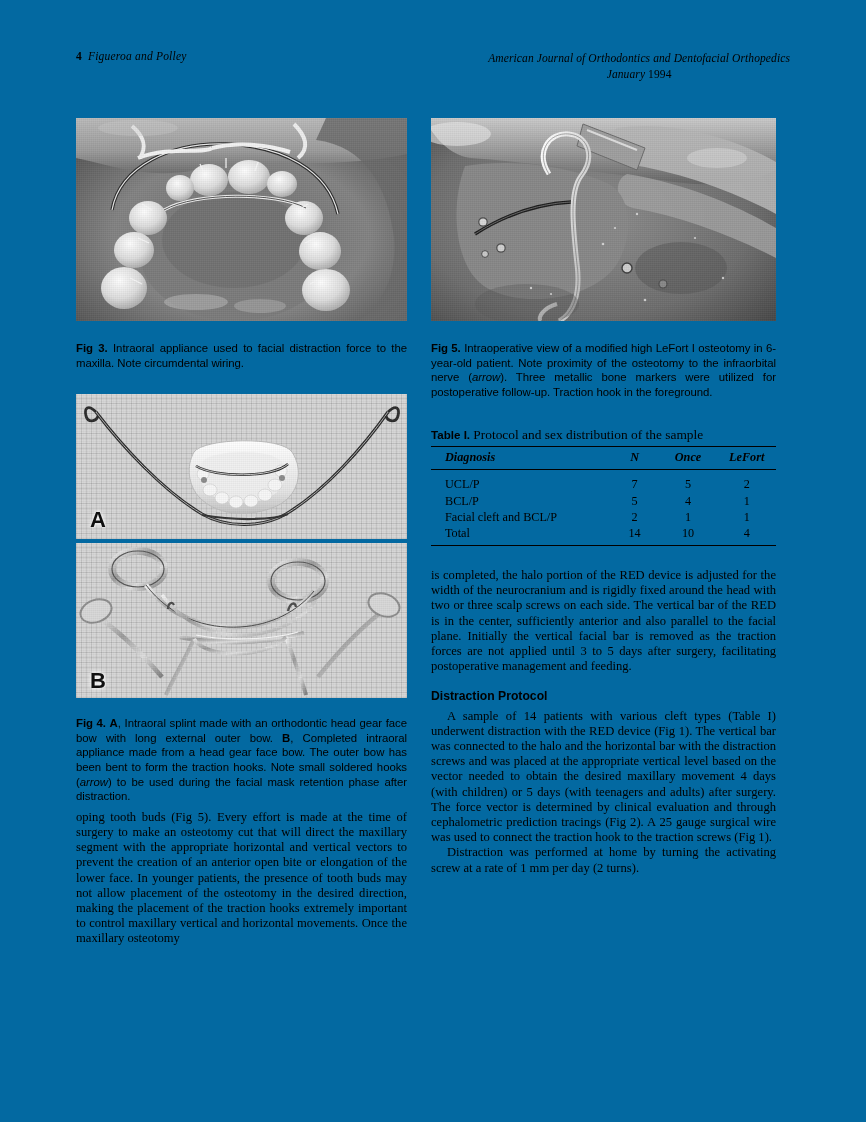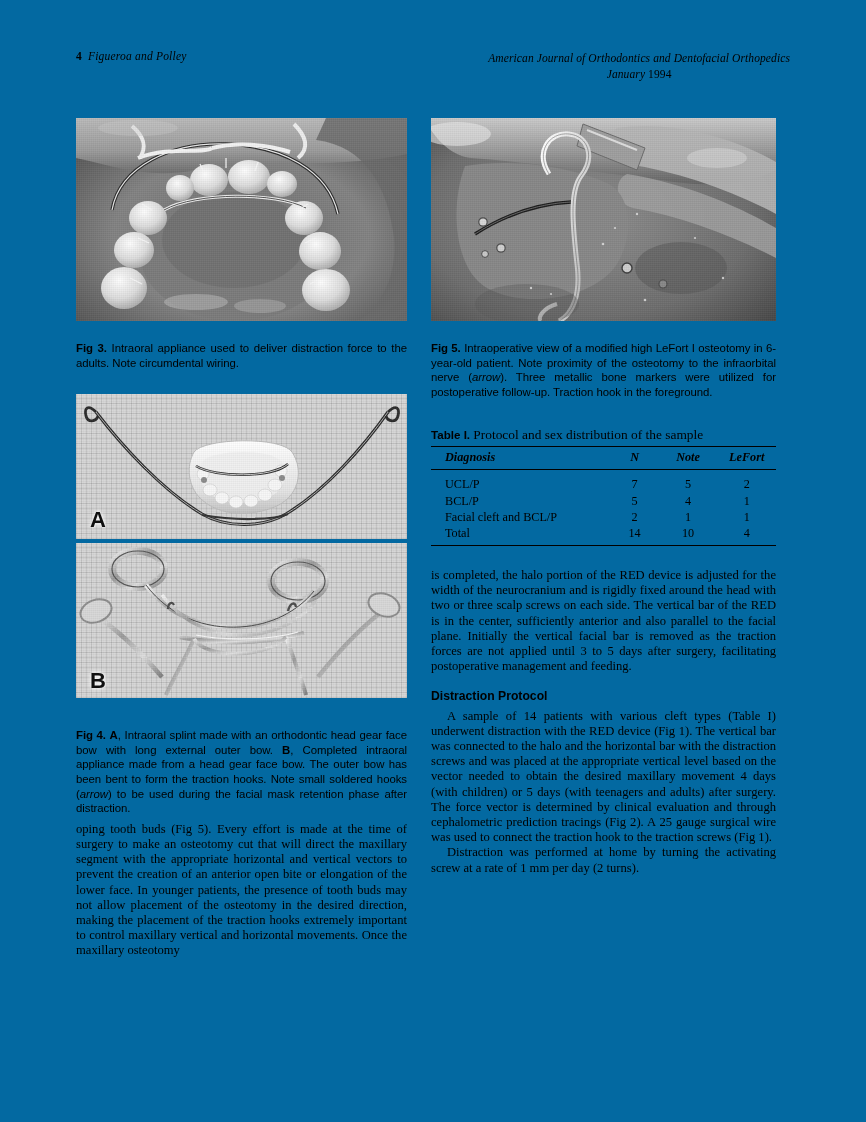--- a/index.html
+++ b/index.html
@@ -285,21 +285,21 @@
           <ellipse cx="120" cy="184" rx="32" ry="8" fill="#d9d9d9" opacity=".35"></ellipse>
           <ellipse cx="184" cy="188" rx="26" ry="7" fill="#cfcfcf" opacity=".3"></ellipse>
           <ellipse cx="62" cy="10" rx="40" ry="8" fill="#cccccc" opacity=".35"></ellipse>
         </svg>
         <div class="grain"></div>
       </div>
     </div>
 
     <div class="caption" style="margin-top:20px;width:331px;">
       <b>Fig 3.</b>
-      <span>Intraoral appliance used to deliver distraction force to the adults. Note circumdental wiring.</span>
+      <span>Intraoral appliance used to facial distraction force to the maxilla. Note circumdental wiring.</span>
     </div>
 
     <div class="figure" style="margin-top:24px;">
 
       <div class="photo" style="width:331px;height:145px;">
         <div class="cloth"></div>
         <svg viewBox="0 0 331 145" width="331" height="145" style="display:block;position:relative;">
           <defs>
             <linearGradient id="castG" x1="0" y1="0" x2="0" y2="1">
               <stop offset="0%" stop-color="#ffffff"></stop>
@@ -381,21 +381,21 @@
           <path d="M120,92 C150,98 196,97 222,89" stroke="#ffffff" stroke-width="1.2" fill="none" opacity=".85"></path>
         </svg>
         <div class="photo-label" style="left:14px;bottom:4px;">B</div>
         <svg class="arrowhead" width="22" height="20" viewBox="0 0 22 20" style="left:222px;top:80px;">
           <polygon points="21,2 21,18 3,10" fill="#000"></polygon>
         </svg>
         <div class="grain"></div>
       </div>
     </div>
 
-    <div class="caption" style="margin-top:30px;width:331px;">
+    <div class="caption" style="margin-top:18px;width:331px;">
       <b>Fig 4.</b>
       <b>A</b><span>, Intraoral splint made with an orthodontic head gear face bow with long external outer bow. </span><b>B</b><span>, Completed intraoral appliance made from a head gear face bow. The outer bow has been bent to form the traction hooks. Note small soldered hooks (</span><i>arrow</i><span>) to be used during the facial mask retention phase after distraction.</span>
     </div>
 
     <div class="body-text" style="margin-top:6px;width:331px;">
       <p>oping tooth buds (Fig 5). Every effort is made at the time of surgery to make an osteotomy cut that will direct the maxillary segment with the appropriate horizontal and vertical vectors to prevent the creation of an anterior open bite or elongation of the lower face. In younger patients, the presence of tooth buds may not allow placement of the osteotomy in the desired direction, making the placement of the traction hooks extremely important to control maxillary vertical and horizontal movements. Once the maxillary osteotomy</p>
     </div>
   </div>
 
   <div class="col-right">
@@ -479,21 +479,21 @@
     <div class="table-wrap" style="margin-top:28px;width:345px;">
       <div class="table-title">
         <span class="tnum">Table I.</span>
         <span class="ttext">Protocol and sex distribution of the sample</span>
       </div>
       <table class="data">
         <thead>
           <tr>
             <th class="diag" style="width:52%">Diagnosis</th>
             <th style="width:14%">N</th>
-            <th style="width:17%">Note</th>
+            <th style="width:17%">Once</th>
             <th style="width:17%">LeFort</th>
           </tr>
         </thead>
         <tbody>
           <tr>
             <td class="diag">UCL/P</td>
             <td>7</td>
             <td>5</td>
             <td>2</td>
           </tr>

